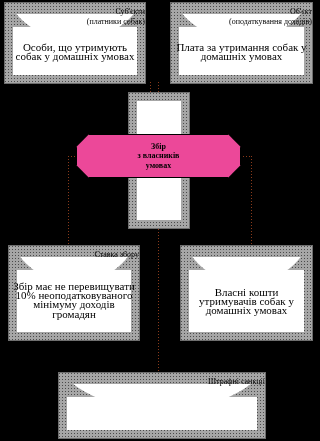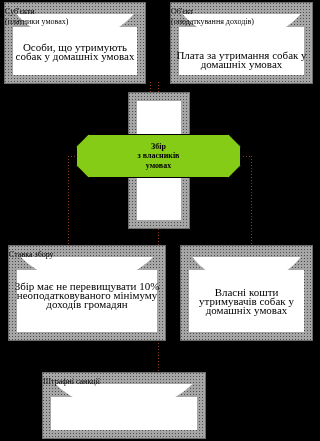--- a/index.html
+++ b/index.html
@@ -55,21 +55,21 @@
     top: -36px;
     height: 62px;
     background: #ffffff;
     border-radius: 0 0 50% 50% / 0 0 100% 100%;
   }
   .banner .title {
     position: absolute;
     left: 0;
     right: 0;
     top: 4px;
-    text-align: left;
+    text-align: right;
     font-size: 8px;
     line-height: 9.5px;
     color: #000000;
     z-index: 3;
   }
   .banner .body {
     position: absolute;
     left: 4px;
     right: 4px;
     top: 18px;
@@ -95,21 +95,21 @@
     left: 8px;
     right: 8px;
     top: 8px;
     bottom: 8px;
     background: #ffffff;
   }
 
   
   .octagon {
     position: absolute;
-    background: #84cc16;
+    background: #ec4899;
     border: 1px solid #000000;
     box-sizing: border-box;
     clip-path: polygon(8% 0, 92% 0, 100% 30%, 100% 70%, 92% 100%, 8% 100%, 0 70%, 0 30%);
     display: flex;
     align-items: center;
     justify-content: center;
   }
   .octagon .octext {
     text-align: center;
     font-size: 8px;
@@ -148,66 +148,66 @@
   <div class="vline" style="left:251px; top:156px; height:90px;"></div>
 
   <div class="vline" style="left:158px; top:196px; height:176px;"></div>
 
   <div class="banner" style="left:4px; top:2px; width:142px; height:82px;">
     <div class="inner">
       <div class="arc"></div>
     </div>
     <div class="title">
       <div>Суб'єкти</div>
-      <div>(платники умовах)</div>
+      <div>(платники собак)</div>
     </div>
     <div class="body" style="top:40px;">Особи, що утримують собак у домашніх умовах</div>
   </div>
 
   <div class="banner" style="left:170px; top:2px; width:143px; height:82px;">
     <div class="inner">
       <div class="arc"></div>
     </div>
     <div class="title">
       <div>Об'єкт</div>
       <div>(оподаткування доходів)</div>
     </div>
-    <div class="body" style="top:40px;margin-top:8px;">Плата за утримання собак у домашніх умовах</div>
+    <div class="body" style="top:40px;">Плата за утримання собак у домашніх умовах</div>
   </div>
 
   <div class="framebox" style="left:128px; top:92px; width:62px; height:137px;">
     <div class="hole"></div>
   </div>
 
   <div class="octagon" style="left:76px; top:134px; width:165px; height:44px;">
     <div class="octext">
       <div>Збір</div>
       <div>з власників</div>
       <div>умовах</div>
     </div>
   </div>
 
-  <div class="banner" style="left:8px; top:245px; width:158px; height:96px;">
+  <div class="banner" style="left:8px; top:245px; width:132px; height:96px;">
     <div class="inner">
       <div class="arc"></div>
     </div>
     <div class="title">
       <div>Ставка збору</div>
     </div>
     <div class="body" style="top:36px;">Збір має не перевищувати 10% неоподатковуваного мінімуму доходів громадян</div>
   </div>
 
   <div class="banner" style="left:180px; top:245px; width:133px; height:96px;">
     <div class="inner">
       <div class="arc"></div>
     </div>
     <div class="body" style="top:42px;">Власні кошти утримувачів собак у домашніх умовах</div>
   </div>
 
-  <div class="banner" style="left:42px; top:372px; width:164px; height:67px;">
+  <div class="banner" style="left:58px; top:372px; width:208px; height:67px;">
     <div class="inner">
       <div class="arc"></div>
     </div>
     <div class="title">
       <div>Штрафні санкції</div>
     </div>
   </div>
 
 </div>
 

